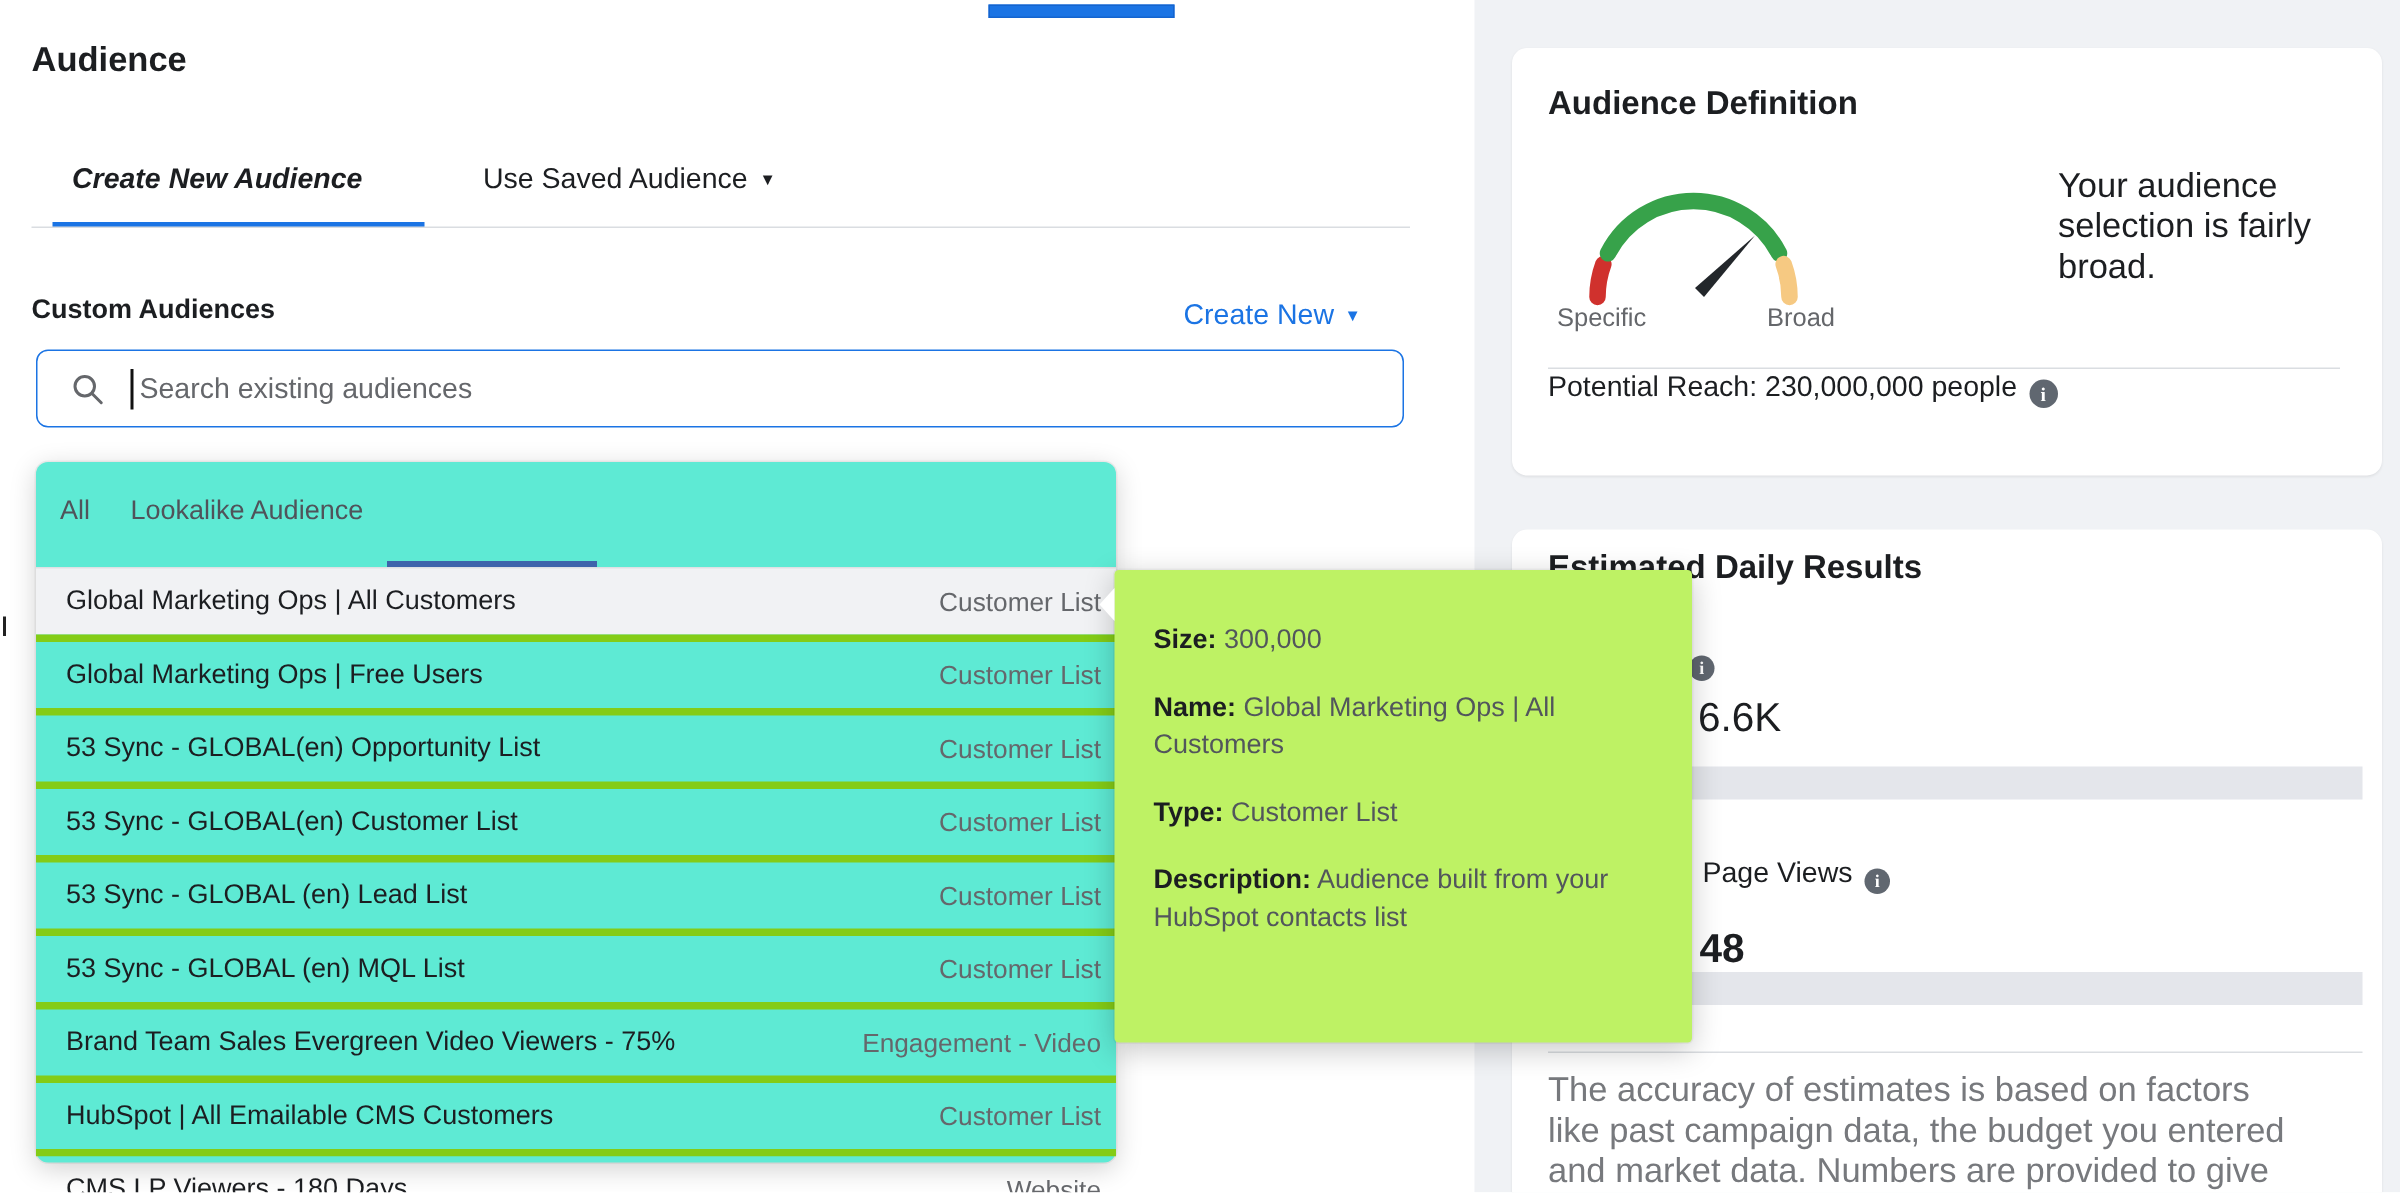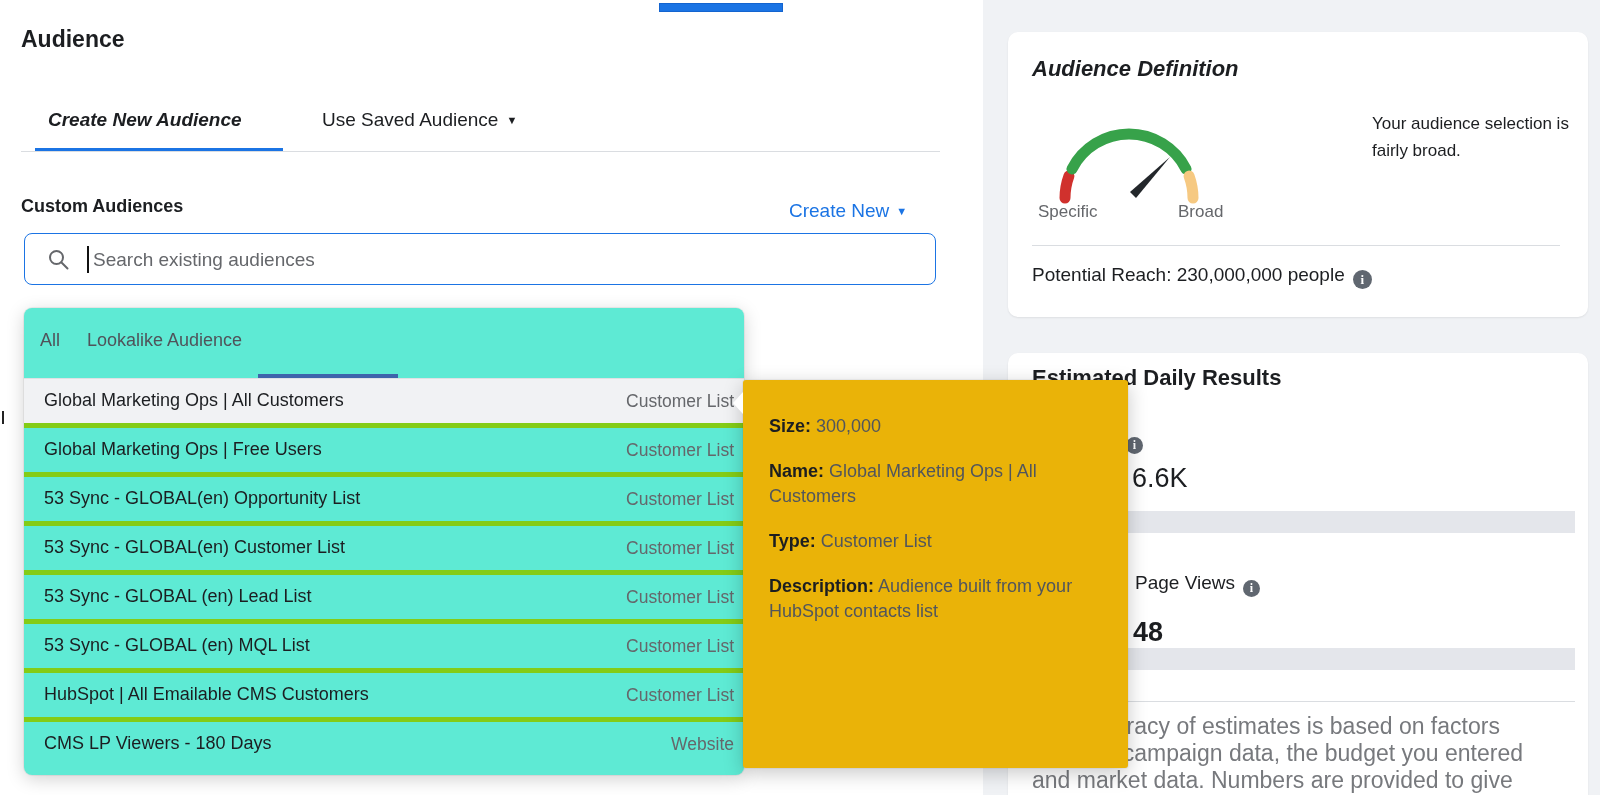--- a/index.html
+++ b/index.html
@@ -42,43 +42,43 @@
   .drow:first-child{border-top:1px solid #dfe1e4;}
   .drow.hl{background:#f1f2f4;}
   .drow .nm{position:absolute;left:20px;top:11px;font-size:18px;color:#1c1e21;white-space:nowrap;}
   .drow .tp{position:absolute;right:10px;top:12px;font-size:17.5px;color:#65676b;white-space:nowrap;}
   .drow:last-child{border-bottom-left-radius:8px;border-bottom-right-radius:8px;}
 
   
   .stray-caret{left:2px;top:411px;width:2px;height:13px;background:#222;z-index:40;}
 
   
-  .tooltip{left:743px;top:380px;width:385px;height:388px;background:#eab308;border-radius:3px;
+  .tooltip{left:743px;top:380px;width:385px;height:315px;background:#bef264;border-radius:3px;
     box-shadow:0 5px 20px rgba(0,0,0,.22), 0 0 0 1px rgba(0,0,0,.04);z-index:30;}
   .tooltip .arrow{position:absolute;left:-10px;top:12px;width:0;height:0;
     border-top:11px solid transparent;border-bottom:11px solid transparent;border-right:10px solid #fff;}
   .tooltip .inner{position:absolute;left:26px;top:34px;width:312px;}
   .tooltip p{margin:0 0 20px 0;font-size:18px;line-height:25px;color:#52565c;}
   .tooltip b{color:#1c1e21;}
 
   
   .right-bg{left:983px;top:0;width:617px;height:795px;background:#f0f2f5;}
   .card{position:absolute;background:#fff;border-radius:10px;box-shadow:0 1px 2px rgba(0,0,0,.08);}
   .card1{left:1008px;top:32px;width:580px;height:285px;}
   .card2{left:1008px;top:353px;width:580px;height:460px;}
   .card-title{position:absolute;left:24px;font-size:22px;font-weight:bold;color:#1c1e21;}
-  .card1 .card-title{top:24px;font-style:italic;}
+  .card1 .card-title{top:24px;}
   .card2 .card-title{top:12px;}
 
   .gauge-svg{position:absolute;left:36px;top:78px;}
   .gauge-lbl{position:absolute;top:170px;font-size:17px;color:#65676b;}
   .gauge-lbl.l{left:30px;} .gauge-lbl.r{left:170px;}
-  .aud-desc{position:absolute;left:364px;top:78px;width:200px;font-size:17px;line-height:27px;color:#1c1e21;}
+  .aud-desc{position:absolute;left:364px;top:78px;width:200px;font-size:23px;line-height:27px;color:#1c1e21;}
   .card1-divider{position:absolute;left:24px;top:213px;width:528px;height:1px;background:#dadde1;}
-  .reach-line{position:absolute;left:24px;top:232px;font-size:19px;color:#1c1e21;}
+  .reach-line{position:absolute;left:24px;top:216px;font-size:19px;color:#1c1e21;}
   .info-icon{display:inline-block;width:19px;height:19px;border-radius:50%;background:#606770;color:#fff;
     font-size:13px;font-weight:bold;text-align:center;line-height:19px;vertical-align:-3px;margin-left:8px;
     font-family:"Liberation Serif","DejaVu Serif",serif;}
   .info-icon.sm{width:17px;height:17px;line-height:17px;font-size:12px;}
 
   .metric-info{position:absolute;left:110px;top:84px;}
   .reach-val{position:absolute;left:124px;top:110px;font-size:27px;font-weight:normal;}
   .bar{position:absolute;left:24px;width:543px;height:22px;background:#e4e6eb;}
   .bar1{top:158px;} .bar2{top:295px;}
   .pv-line{position:absolute;left:127px;top:219px;font-size:19px;color:#1c1e21;}
@@ -142,20 +142,24 @@
         <span class="nm">53 Sync - GLOBAL(en) Customer List</span>
         <span class="tp">Customer List</span>
       </div>
       <div class="drow">
         <span class="nm">53 Sync - GLOBAL (en) Lead List</span>
         <span class="tp">Customer List</span>
       </div>
       <div class="drow">
         <span class="nm">53 Sync - GLOBAL (en) MQL List</span>
         <span class="tp">Customer List</span>
+      </div>
+      <div class="drow">
+        <span class="nm">Brand Team Sales Evergreen Video Viewers - 75%</span>
+        <span class="tp">Engagement - Video</span>
       </div>
       <div class="drow">
         <span class="nm">HubSpot | All Emailable CMS Customers</span>
         <span class="tp">Customer List</span>
       </div>
       <div class="drow">
         <span class="nm">CMS LP Viewers - 180 Days</span>
         <span class="tp">Website</span>
       </div>
     </div>

